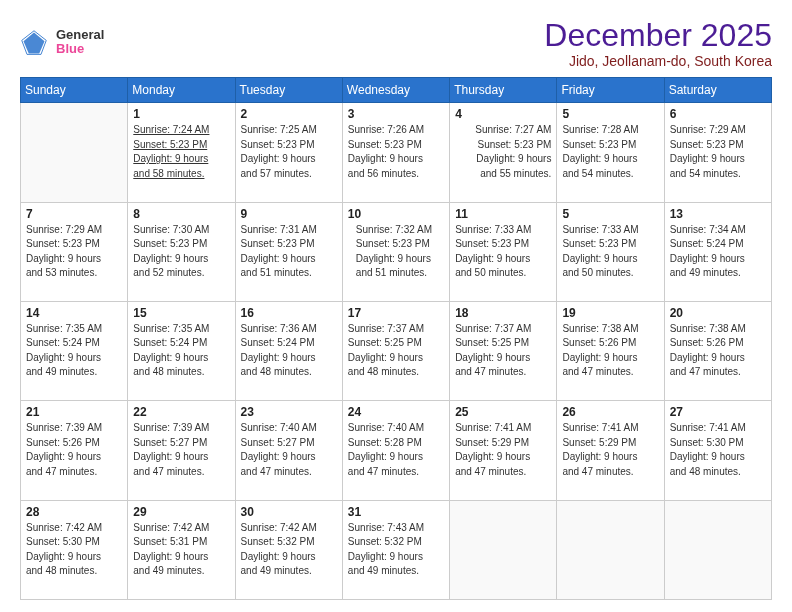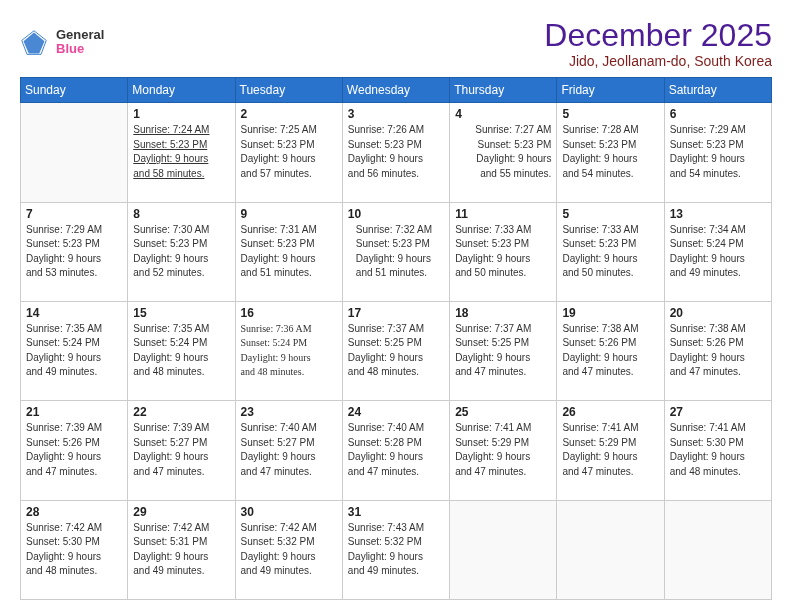--- a/index.html
+++ b/index.html
@@ -242,21 +242,21 @@
           </td>
           <td>
             <span class="day-num">15</span>
             <div class="day-info" style="white-space: pre-line;">Sunrise: 7:35 AM
 Sunset: 5:24 PM
 Daylight: 9 hours
 and 48 minutes.</div>
           </td>
           <td>
             <span class="day-num">16</span>
-            <div class="day-info" style="white-space: pre-line; font-family: Liberation Serif, serif;">Sunrise: 7:36 AM
+            <div class="day-info" style="white-space: pre-line;">Sunrise: 7:36 AM
 Sunset: 5:24 PM
 Daylight: 9 hours
 and 48 minutes.</div>
           </td>
           <td>
             <span class="day-num">17</span>
             <div class="day-info" style="white-space: pre-line;">Sunrise: 7:37 AM
 Sunset: 5:25 PM
 Daylight: 9 hours
 and 48 minutes.</div>

